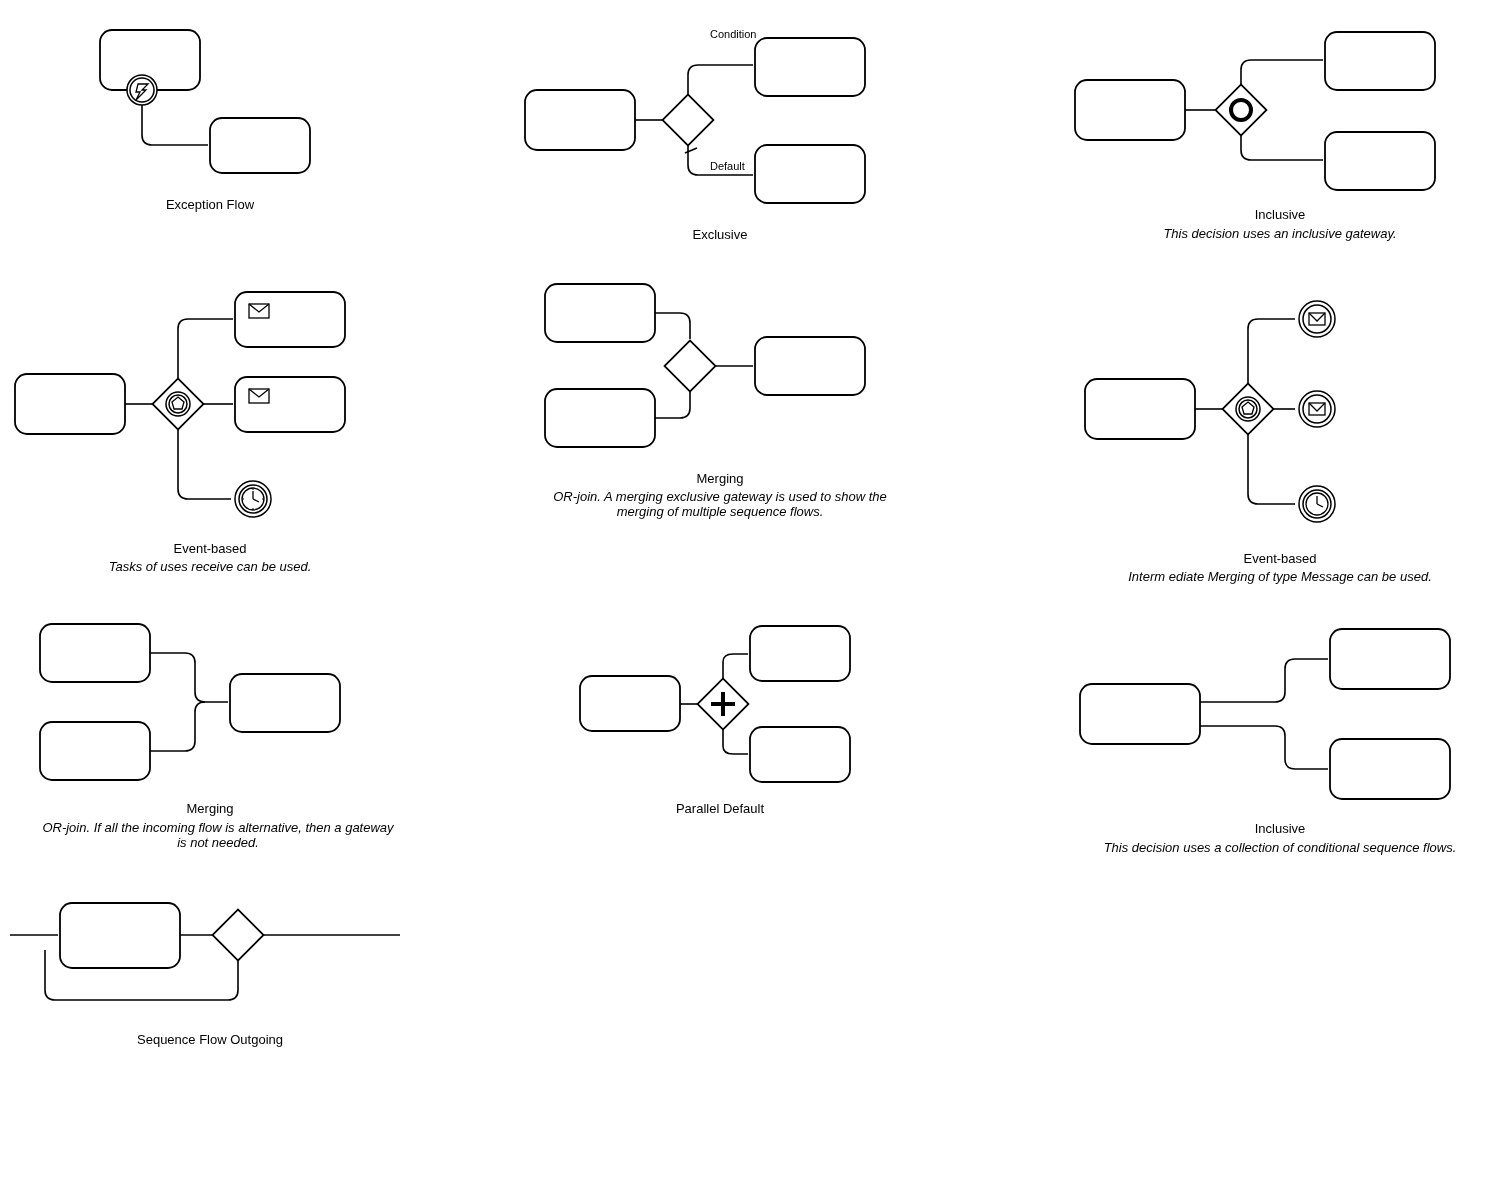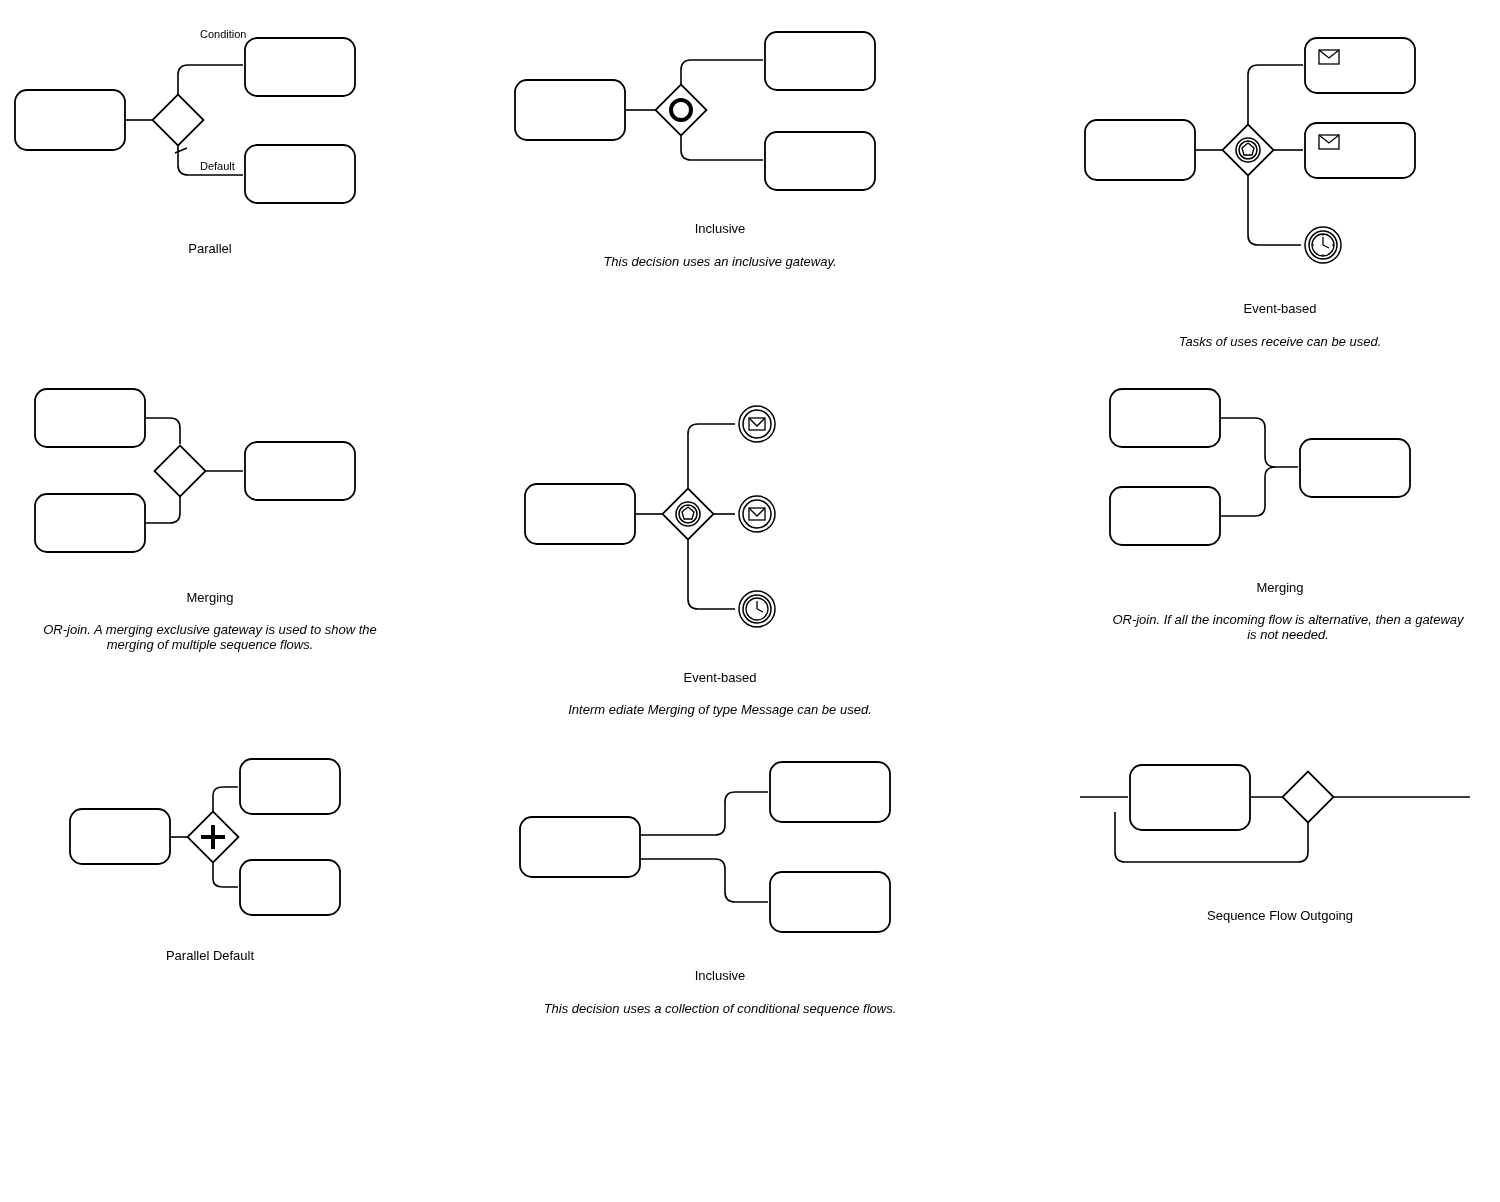--- a/index.html
+++ b/index.html
@@ -15,41 +15,57 @@
     grid-template-columns: 380px 560px 480px;
     gap: 10px 40px;
     align-items: start;
     justify-content: start;
   }
   .cell {
     display: flex;
     flex-direction: column;
     align-items: center;
     margin-bottom: 20px;
-    gap: 14px;
   }
   .caption {
     text-align: center;
     margin-top: 6px;
     line-height: 1.35;
     max-width: 100%;
   }
   .subcaption {
     text-align: center;
     margin-top: 2px;
     font-size: 13px;
     font-style: italic;
   }
   svg { display: block; }
 </style>
 </head>
 <body>
 
 <div class="grid">
 
+<div class="cell">
+<svg width="260" height="170" viewBox="0 0 260 170">
+
+  <rect x="20" y="10" width="100" height="60" rx="12" ry="12" fill="#fff" stroke="#000" stroke-width="1.8"></rect>
+
+  <g transform="translate(62,70)">
+    <circle r="15" fill="#fff" stroke="#000" stroke-width="1.5"></circle>
+    <circle r="12" fill="#fff" stroke="#000" stroke-width="1.5"></circle>
+    <path d="M-4,-6 L6,-6 L0,0 L4,0 L-6,10 L-2,2 L-6,2 z" fill="none" stroke="#000" stroke-width="1.3"></path>
+  </g>
+
+  <path d="M62,85 L62,115 Q62,125 72,125 L128,125" fill="none" stroke="#000" stroke-width="1.6" marker-end="url(#arrow)"></path>
+
+  <rect x="130" y="98" width="100" height="55" rx="12" ry="12" fill="#fff" stroke="#000" stroke-width="1.8"></rect>
+</svg>
+<div class="caption">Exception Flow</div>
+</div>
 
 <div class="cell">
 <svg width="430" height="200" viewBox="0 0 430 200">
 
   <rect x="20" y="70" width="110" height="60" rx="12" fill="#fff" stroke="#000" stroke-width="1.8"></rect>
 
   <g>
     <rect x="165" y="82" width="36" height="36" fill="#fff" stroke="#000" stroke-width="1.8" transform="rotate(45 183 100)"></rect>
   </g>
 
@@ -58,21 +74,21 @@
   <path d="M183,75 L183,55 Q183,45 193,45 L248,45" fill="none" stroke="#000" stroke-width="1.6" marker-end="url(#arrow)"></path>
   <text x="205" y="18" font-size="11">Condition</text>
 
   <path d="M183,125 L183,145 Q183,155 193,155 L248,155" fill="none" stroke="#000" stroke-width="1.6" marker-end="url(#arrow)"></path>
   <path d="M180,133 L192,128" stroke="#000" stroke-width="1.6"></path>
   <text x="205" y="150" font-size="11">Default</text>
 
   <rect x="250" y="18" width="110" height="58" rx="12" fill="#fff" stroke="#000" stroke-width="1.8"></rect>
   <rect x="250" y="125" width="110" height="58" rx="12" fill="#fff" stroke="#000" stroke-width="1.8"></rect>
 </svg>
-<div class="caption">Parallel</div>
+<div class="caption">Exclusive</div>
 </div>
 
 <div class="cell">
 <svg width="430" height="180" viewBox="0 0 430 180">
   <rect x="10" y="60" width="110" height="60" rx="12" fill="#fff" stroke="#000" stroke-width="1.8"></rect>
   <path d="M120,90 L150,90" stroke="#000" stroke-width="1.6" marker-end="url(#arrow)"></path>
   <g>
     <rect x="158" y="72" width="36" height="36" fill="#fff" stroke="#000" stroke-width="1.8" transform="rotate(45 176 90)"></rect>
     <circle cx="176" cy="90" r="10" fill="none" stroke="#000" stroke-width="4"></circle>
   </g>

